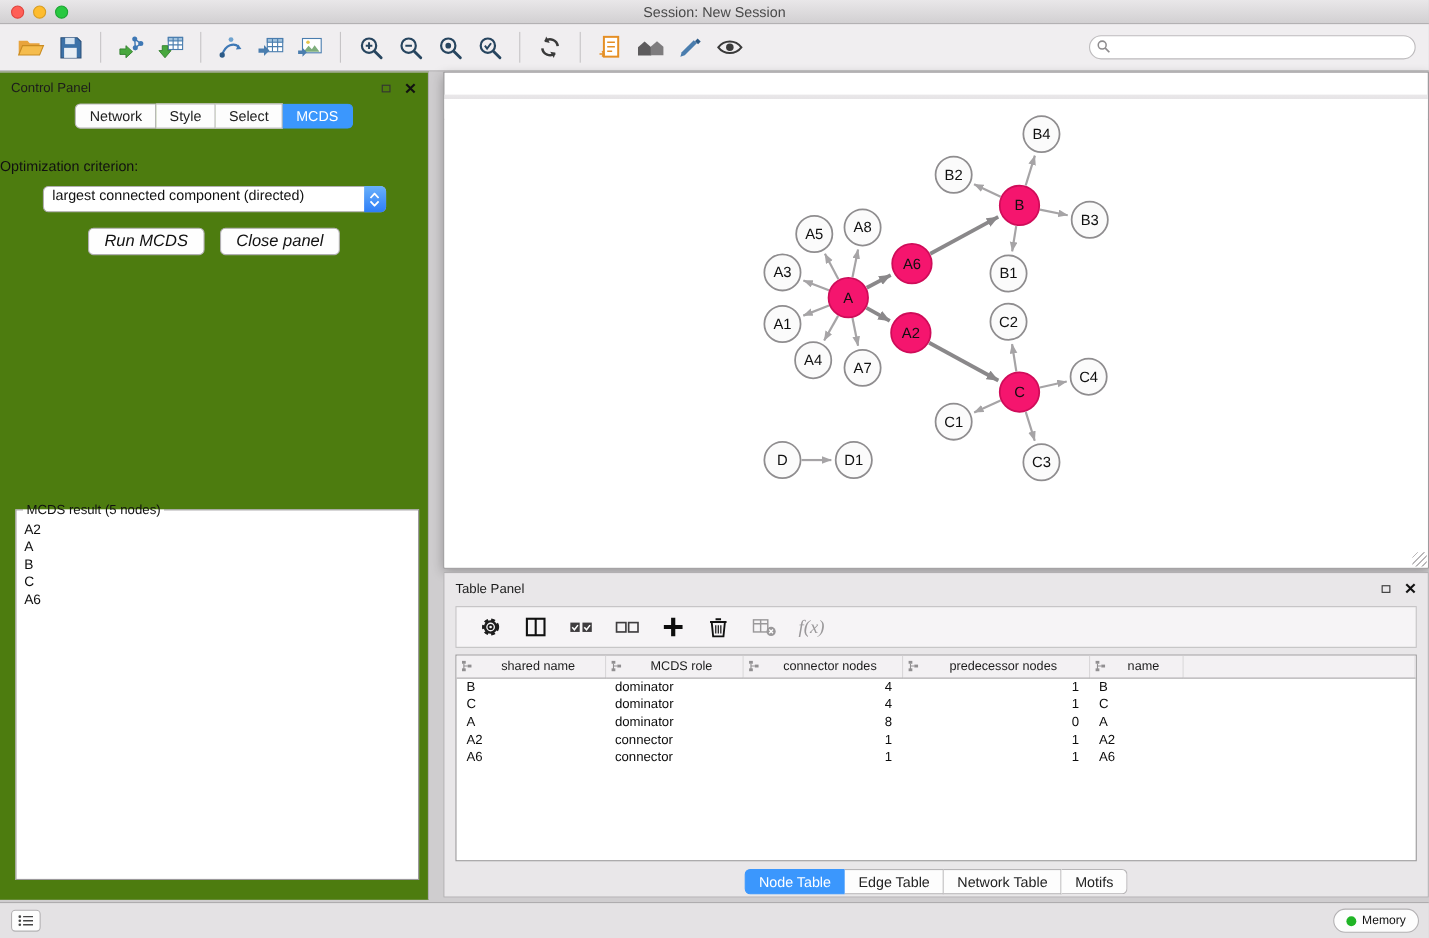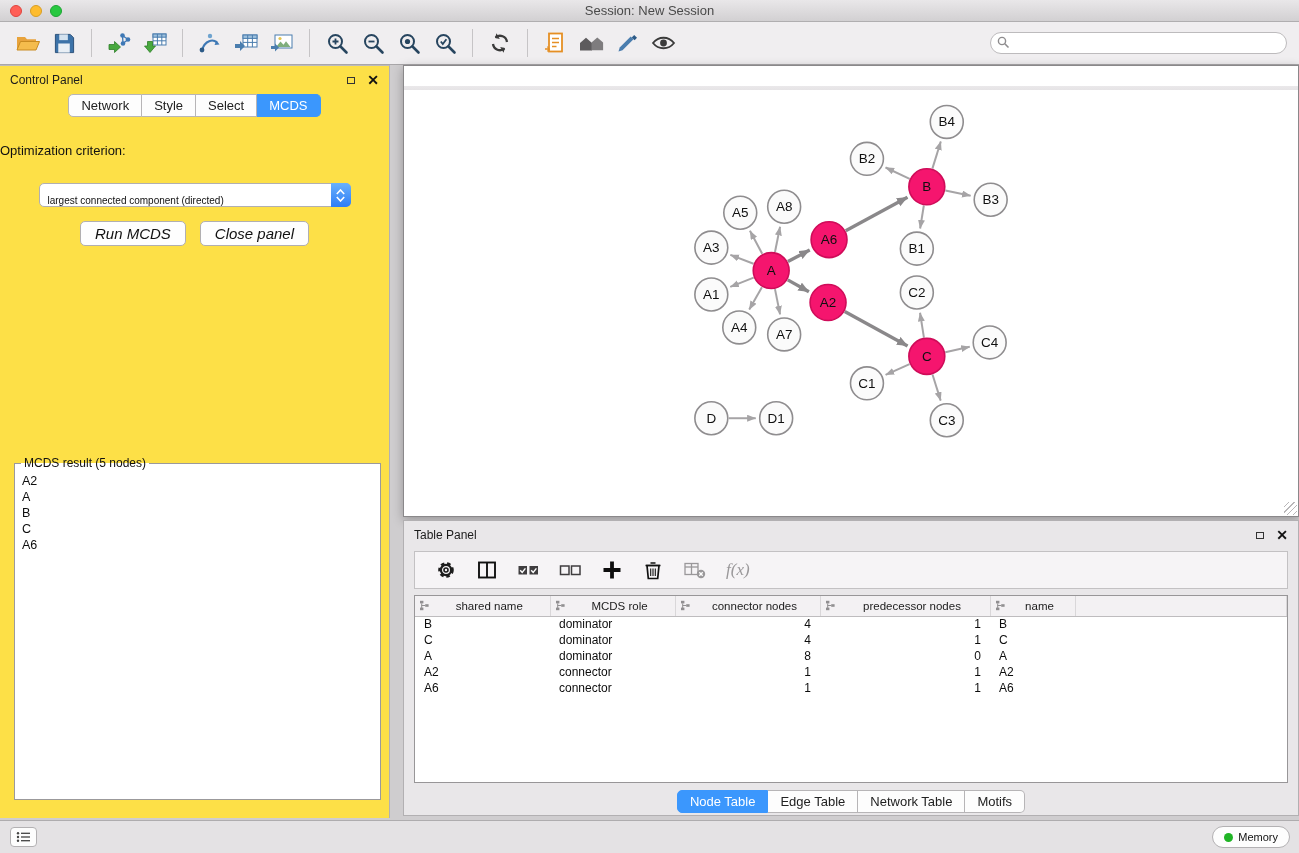--- a/index.html
+++ b/index.html
@@ -21,34 +21,34 @@
     border-bottom:1px solid #a9a7a9;display:flex;align-items:center;padding:0 10px;}
   .tbtn{width:36px;height:34px;display:flex;align-items:center;justify-content:center;flex:0 0 auto;}
   .tsep{width:1px;height:28px;background:#c6c4c6;margin:0 9px;flex:0 0 auto;}
   .toolbar-spacer{flex:1;}
   .search-wrap{position:relative;width:297px;height:22px;flex:0 0 auto;margin-right:2px;}
   .search-wrap input{width:100%;height:100%;border:1px solid #bdbbbd;border-radius:12px;
     background:#fff;padding:0 8px 0 24px;font-size:12px;font-family:inherit;outline:none;}
   .search-wrap .mag{position:absolute;left:7px;top:4px;}
 
   
-  .control-panel{position:absolute;left:0;top:65px;width:390px;height:753px;background:#fde047;
+  .control-panel{position:absolute;left:0;top:65px;width:390px;height:753px;background:#4d7c0f;
     border-top:1px solid #bcbabc;border-right:1px solid #b2b0b2;}
   .panel-header{height:28px;display:flex;align-items:center;padding:0 10px;font-size:12px;color:#1c1c1c;}
   .panel-header .spacer{flex:1;}
   .float-box{width:8px;height:7px;border:1px solid #333;display:inline-block;margin-right:12px;}
   .close-x{font-size:14px;font-weight:bold;color:#111;line-height:10px;}
   .seg-tabs{display:flex;justify-content:center;}
   .seg-tab{font-size:13px;padding:3px 12px;background:#fdfdfd;border:1px solid #b7b5b7;border-left:none;color:#222;}
   .seg-tab:first-child{border-left:1px solid #b7b5b7;border-radius:5px 0 0 5px;}
   .seg-tab:last-child{border-radius:0 5px 5px 0;}
   .seg-tab.selected{background:#3b97fd;border-color:#3b97fd;color:#fff;}
   .opt-label{margin-top:26px;font-size:13px;color:#111;}
-  .combo{width:312px;margin:25px auto 0;height:24px;background:#fff;border:1px solid #b1afb1;border-radius:5px;
-    display:flex;align-items:flex-end;font-size:10px;padding-left:8px;position:relative;}
+  .combo{width:312px;margin:11px auto 0;height:24px;background:#fff;border:1px solid #b1afb1;border-radius:5px;
+    display:flex;align-items:flex-start;font-size:13px;padding-left:8px;position:relative;}
   .combo-stepper{position:absolute;right:-1px;top:-1px;width:20px;height:24px;border-radius:0 5px 5px 0;
     background:linear-gradient(#69b1fb,#2d7df7);display:flex;flex-direction:column;align-items:center;justify-content:center;gap:1px;}
   .btn-row{display:flex;justify-content:center;gap:14px;margin-top:14px;}
   .push-btn{background:#fefefe;border:1px solid #b1afb1;border-radius:5px;font-size:15px;
     padding:3px 14px;font-family:inherit;color:#111;font-style:italic;}
   .result-box{position:absolute;left:14px;right:8px;top:390px;bottom:18px;
     border:1px solid #9b999b;background:#fff;padding:3px 2px;}
   .result-box legend{font-size:12px;color:#111;padding:0 3px;margin-left:4px;}
   .result-item{font-size:12.5px;line-height:16px;padding-left:5px;color:#0d0d0d;}
 

